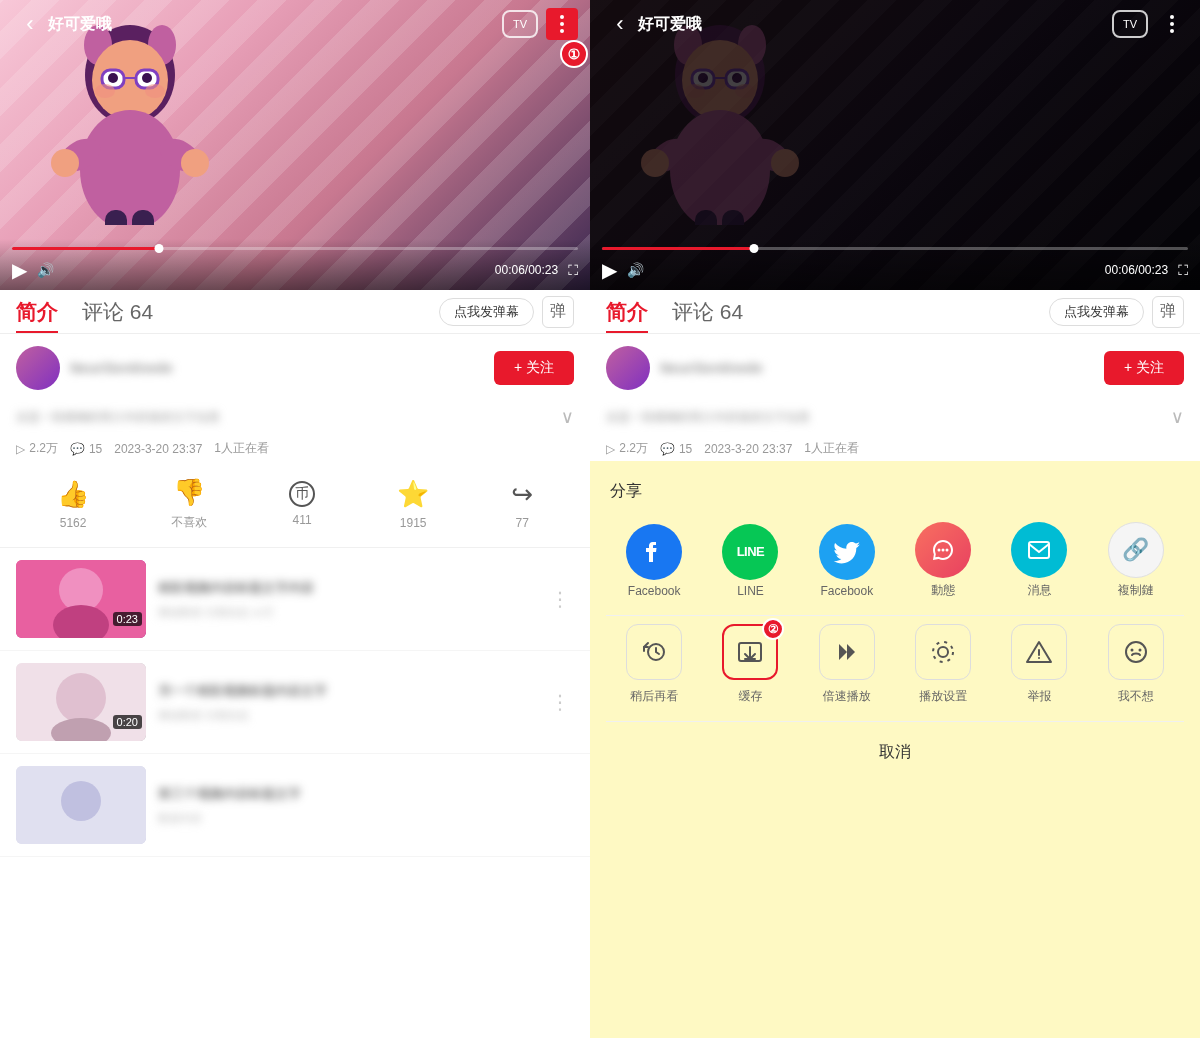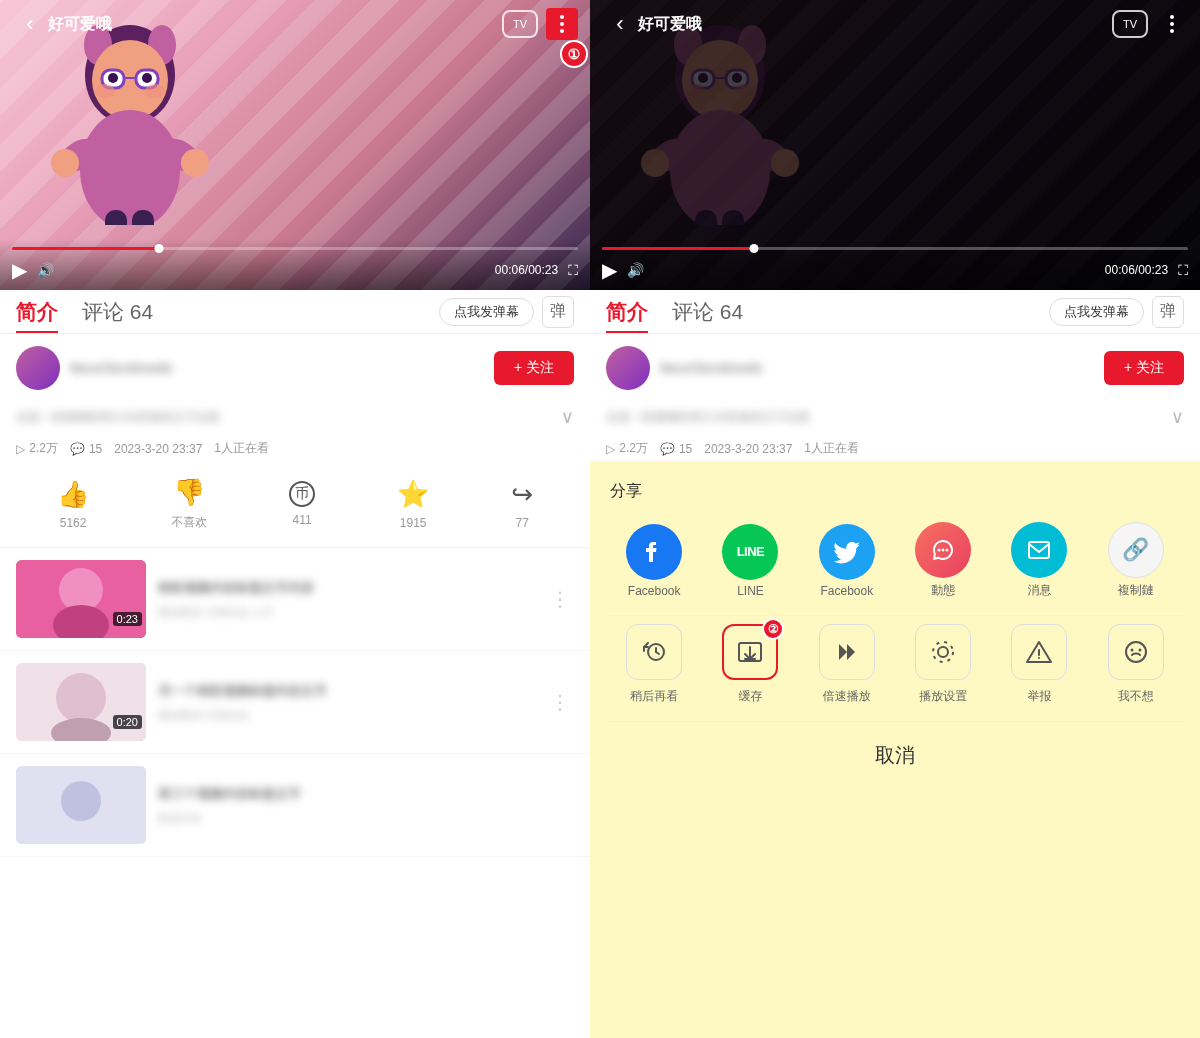--- a/index.html
+++ b/index.html
@@ -561,21 +561,21 @@
 
     .divider {
       height: 1px;
       background: #f0f0f0;
       margin: 0 16px;
     }
 
     .cancel-btn {
       text-align: center;
       padding: 20px;
-      font-size: 20px;
+      font-size: 16px;
       color: #333;
       cursor: pointer;
       font-weight: 500;
     }
 
     
     .right-video-overlay {
       position: absolute;
       inset: 0;
       background: rgba(0,0,0,0.55);

